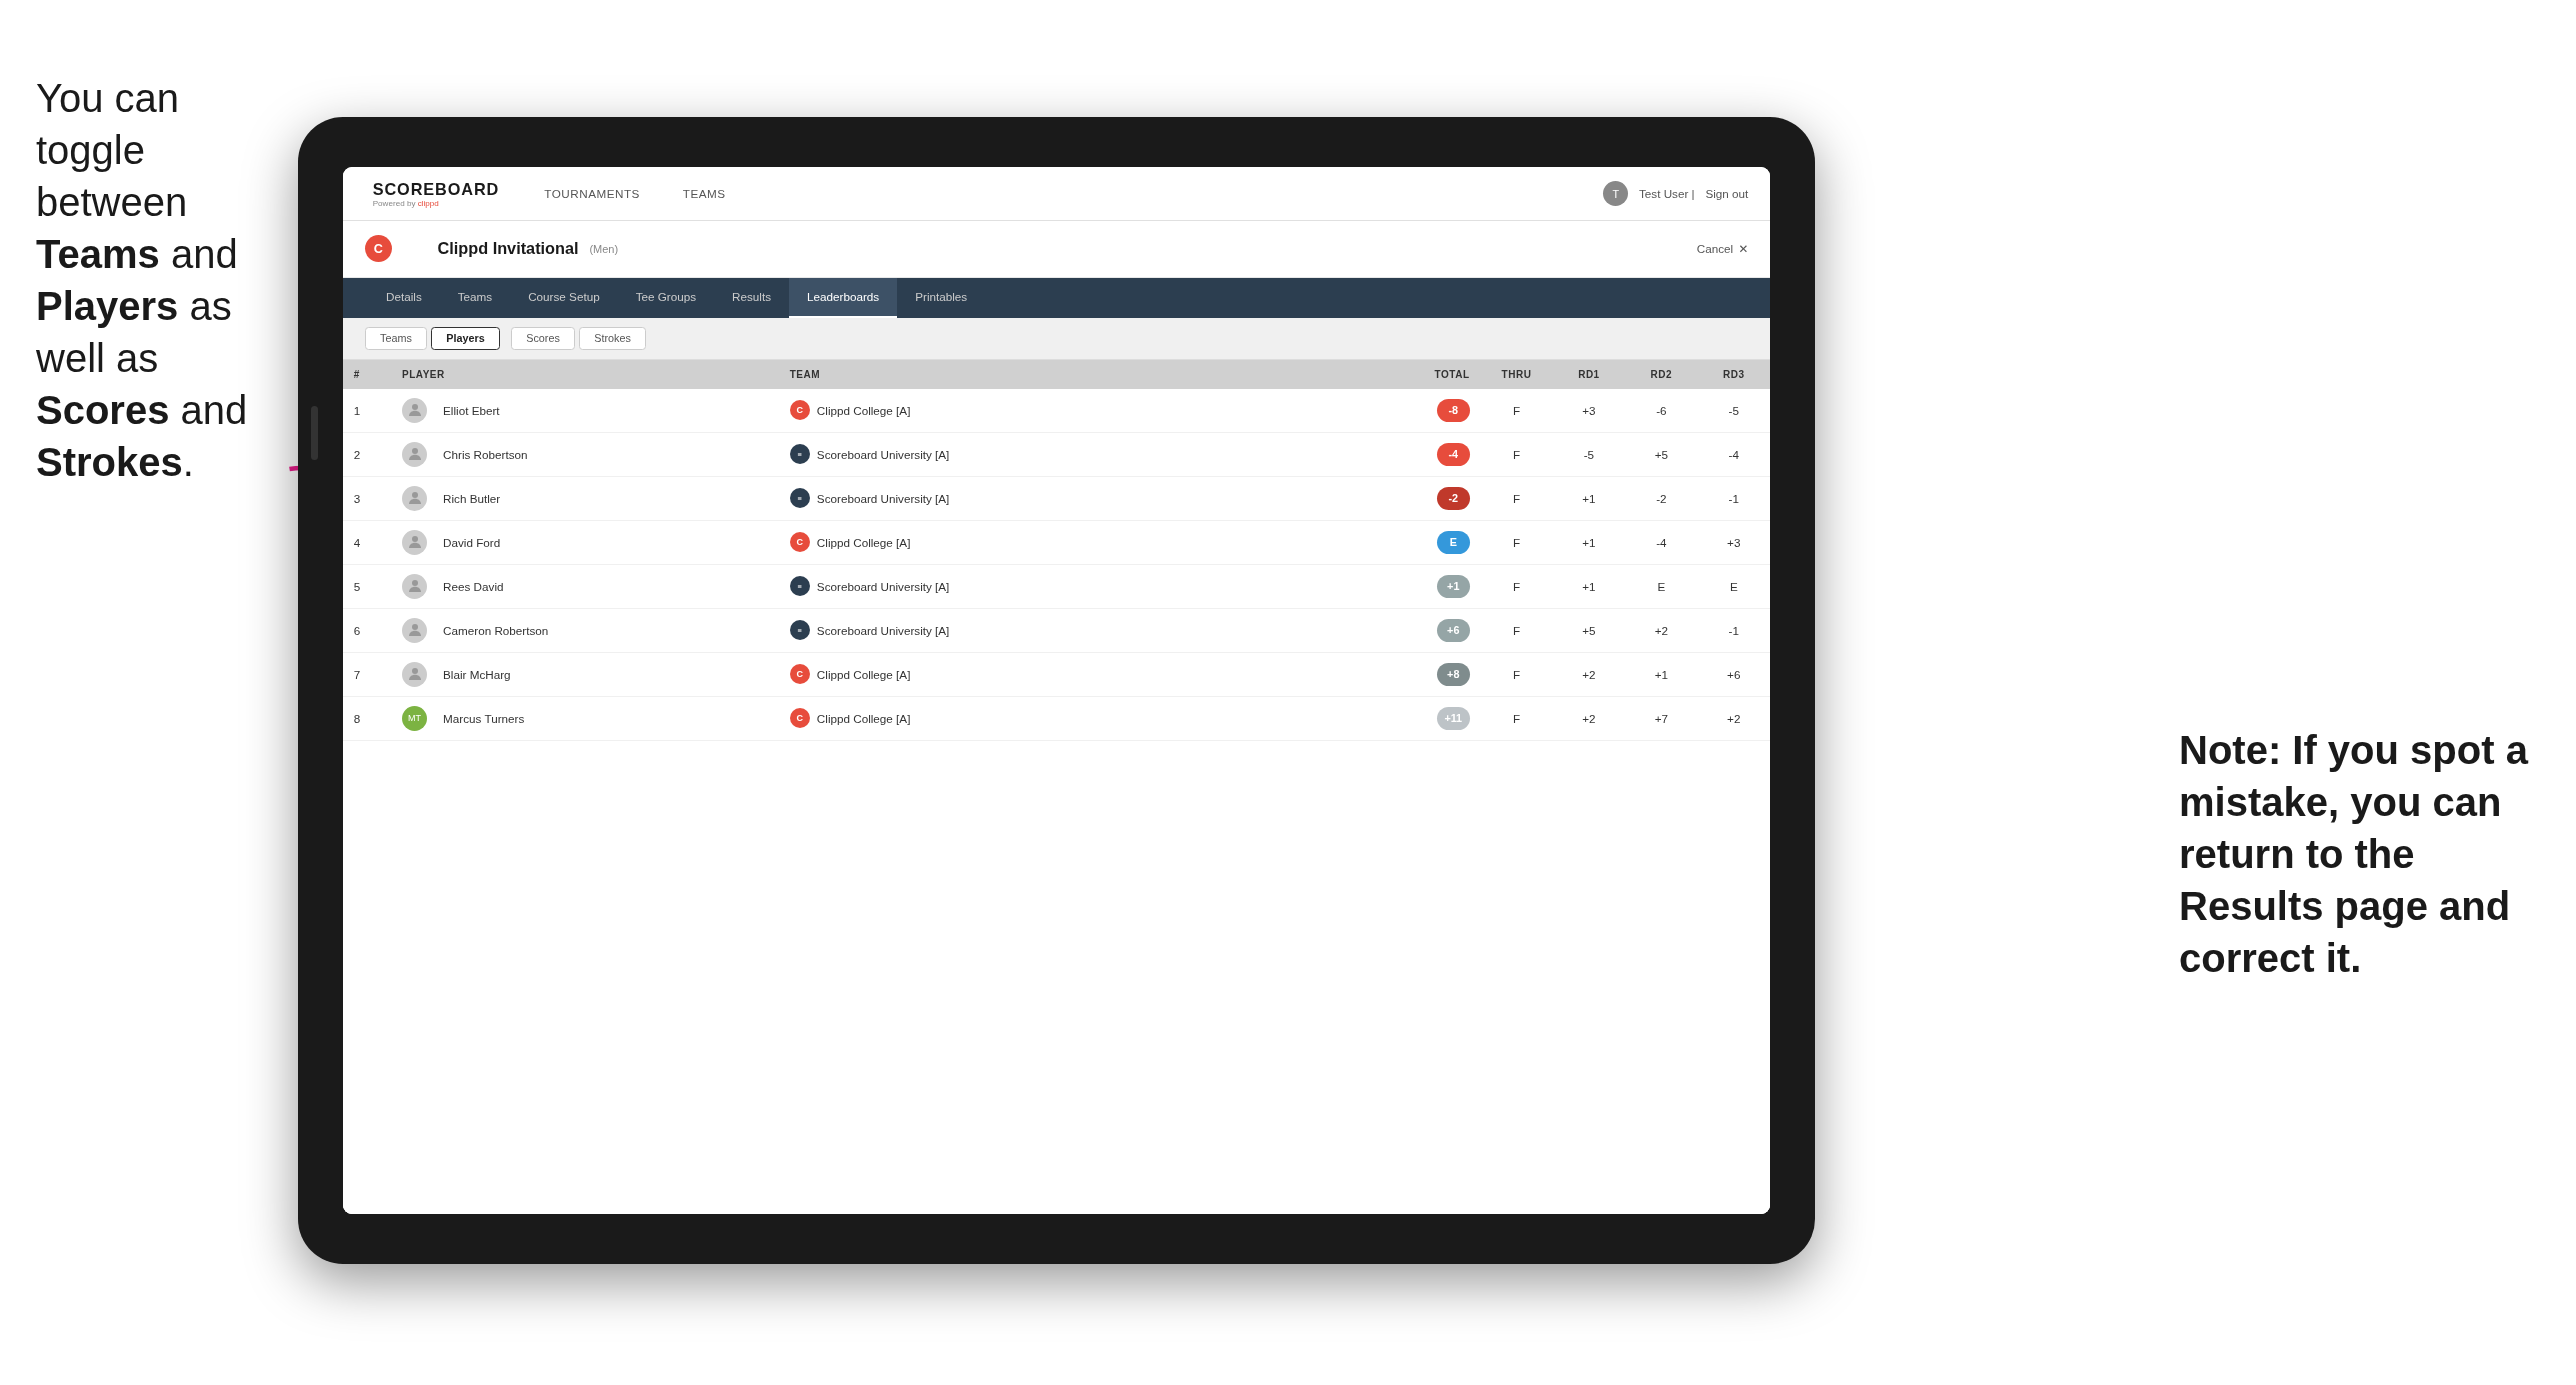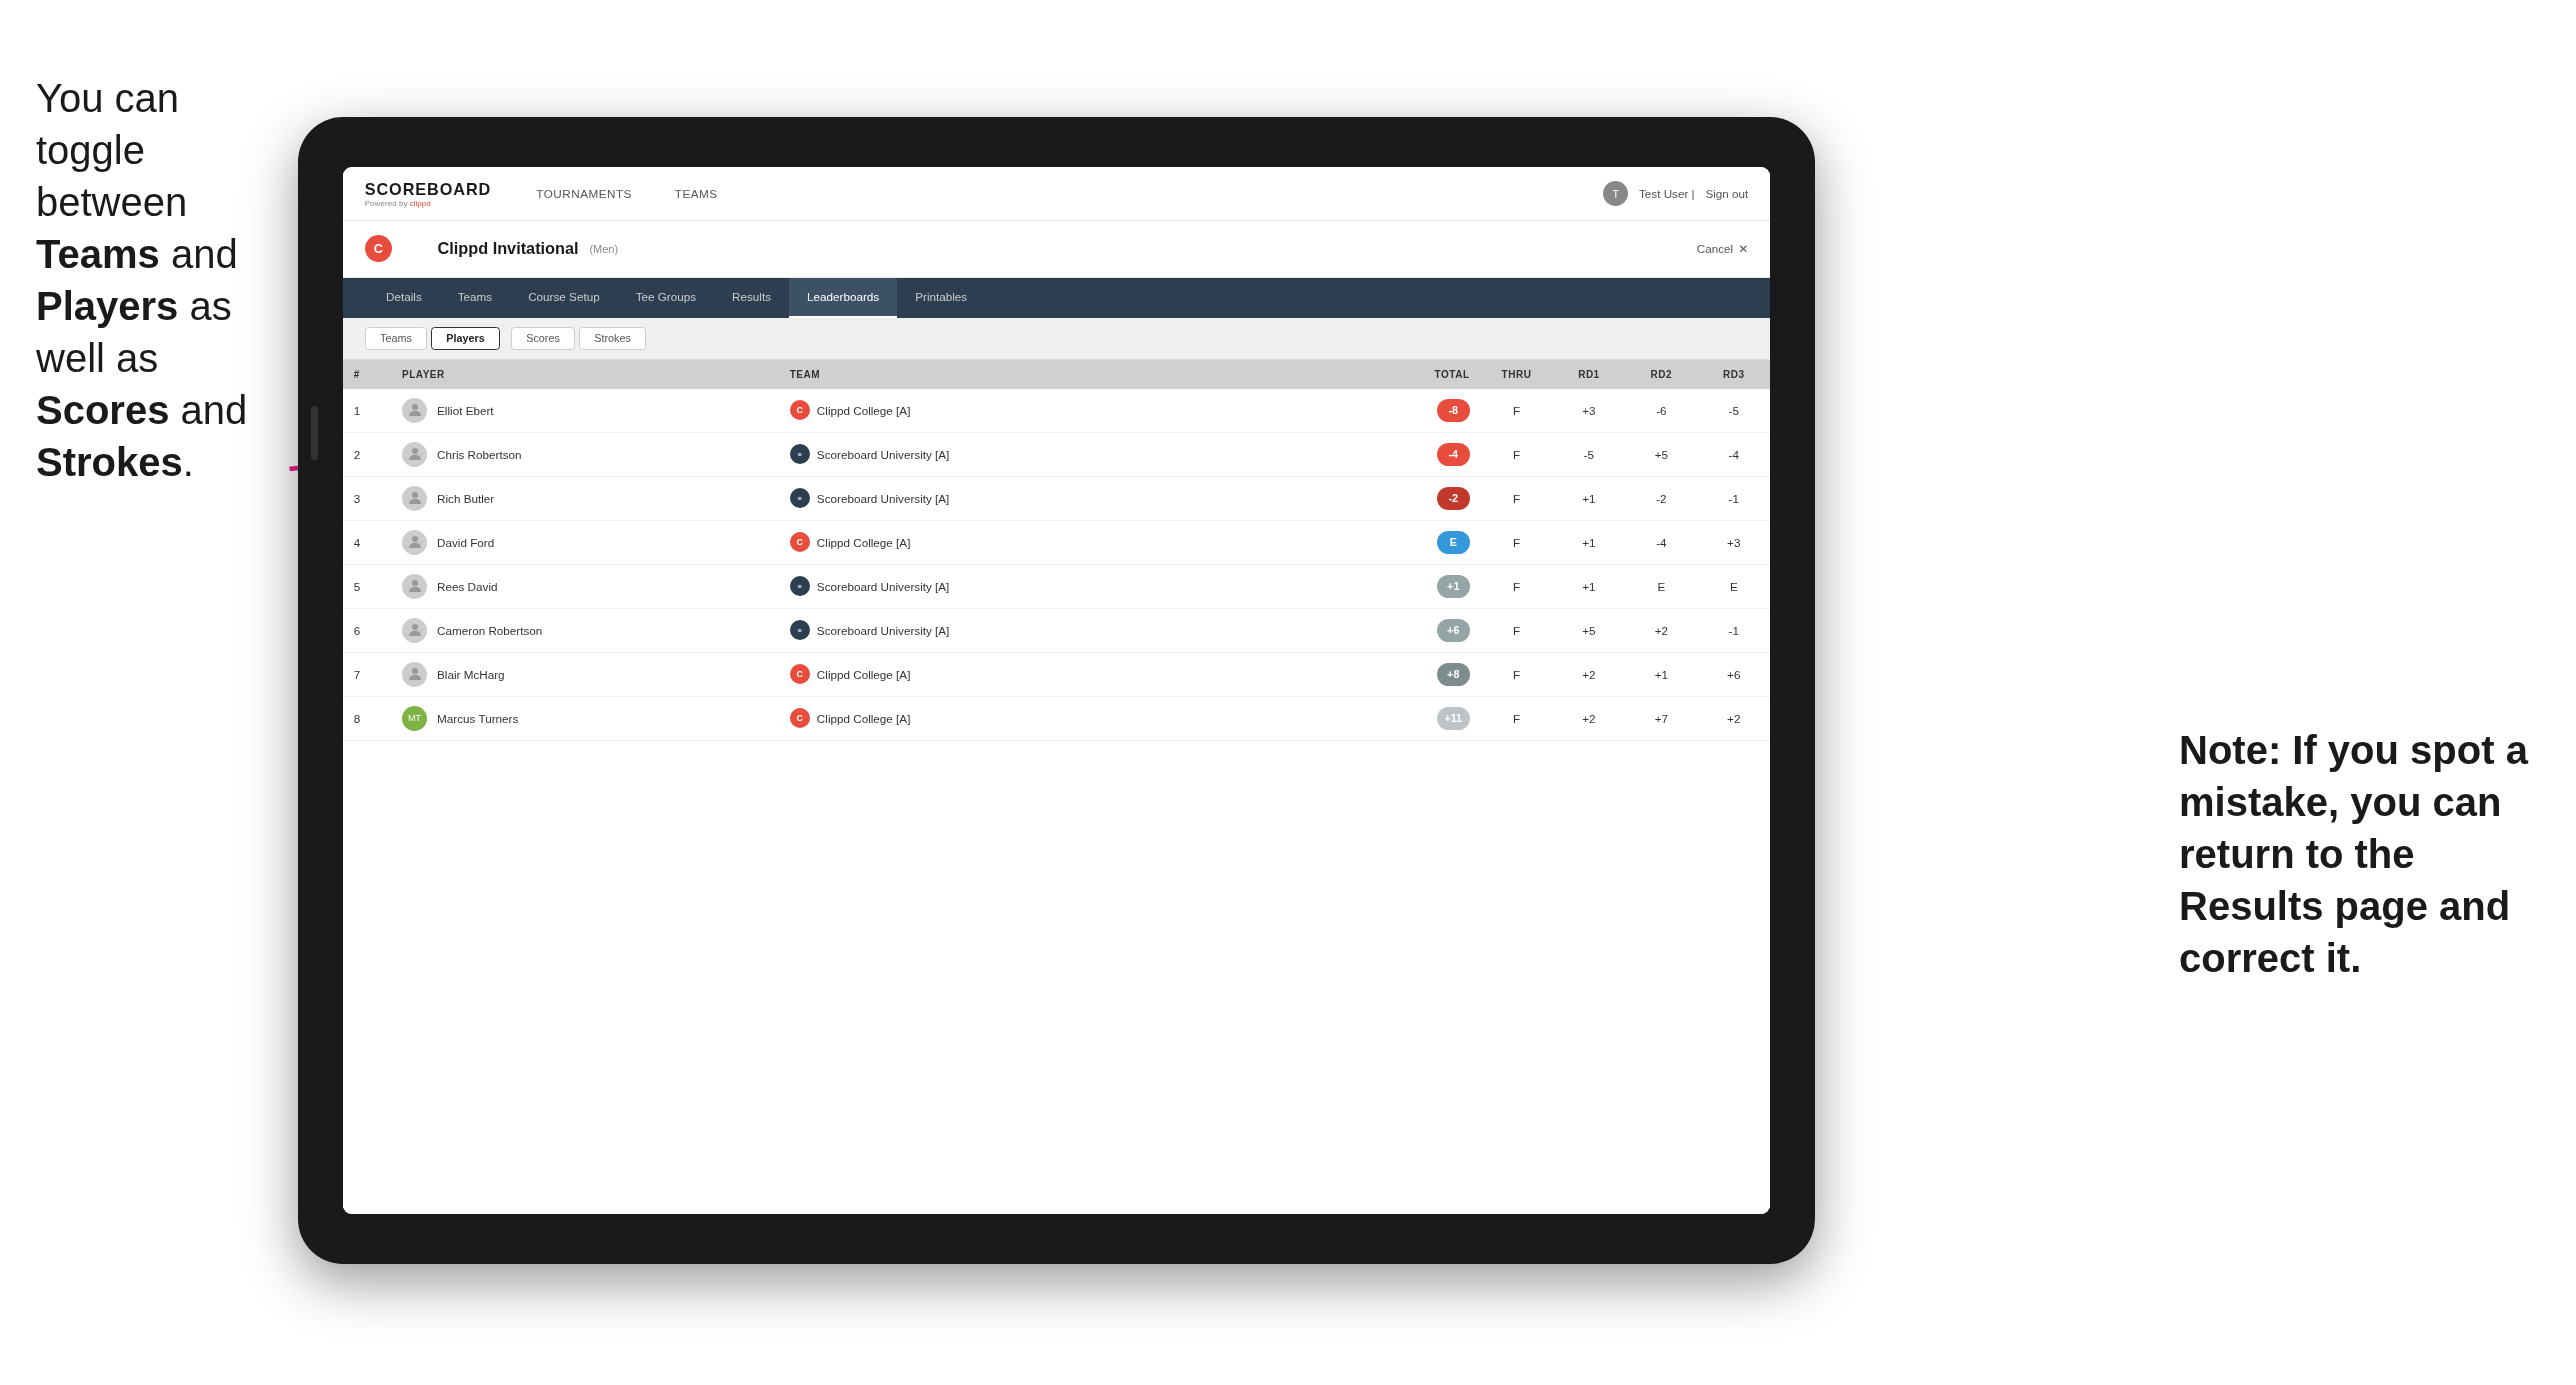--- a/index.html
+++ b/index.html
@@ -67,20 +67,21 @@
       height: 54px;
       display: flex;
       align-items: center;
       padding: 0 21.7px;
       flex-shrink: 0;
     }
     .logo {
       display: flex;
       flex-direction: column;
       margin-right: 27px;
+      margin-left: 8px;
     }
     .logo-title {
       font-size: 16.3px;
       font-weight: 800;
       letter-spacing: 0.9px;
       color: #1a1a1a;
       text-transform: uppercase;
     }
     .logo-subtitle {
       font-size: 8.1px;
@@ -256,21 +257,21 @@
       padding: 9px 10.8px;
       color: #333;
       font-size: 11.7px;
     }
     tbody td.right { text-align: right; }
     tbody td.center { text-align: center; }
 
     .player-cell {
       display: flex;
       align-items: center;
-      gap: 10px;
+      gap: 16px;
     }
     .player-avatar {
       width: 25px;
       height: 25px;
       border-radius: 50%;
       background: #ccc;
       display: flex;
       align-items: center;
       justify-content: center;
       overflow: hidden;

